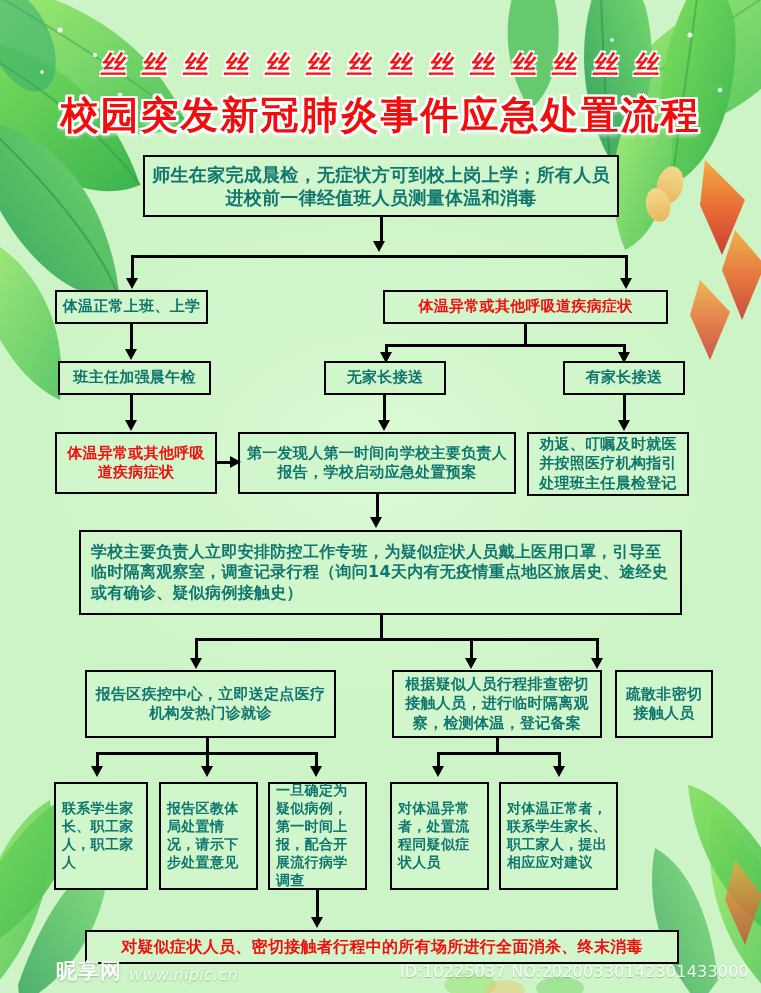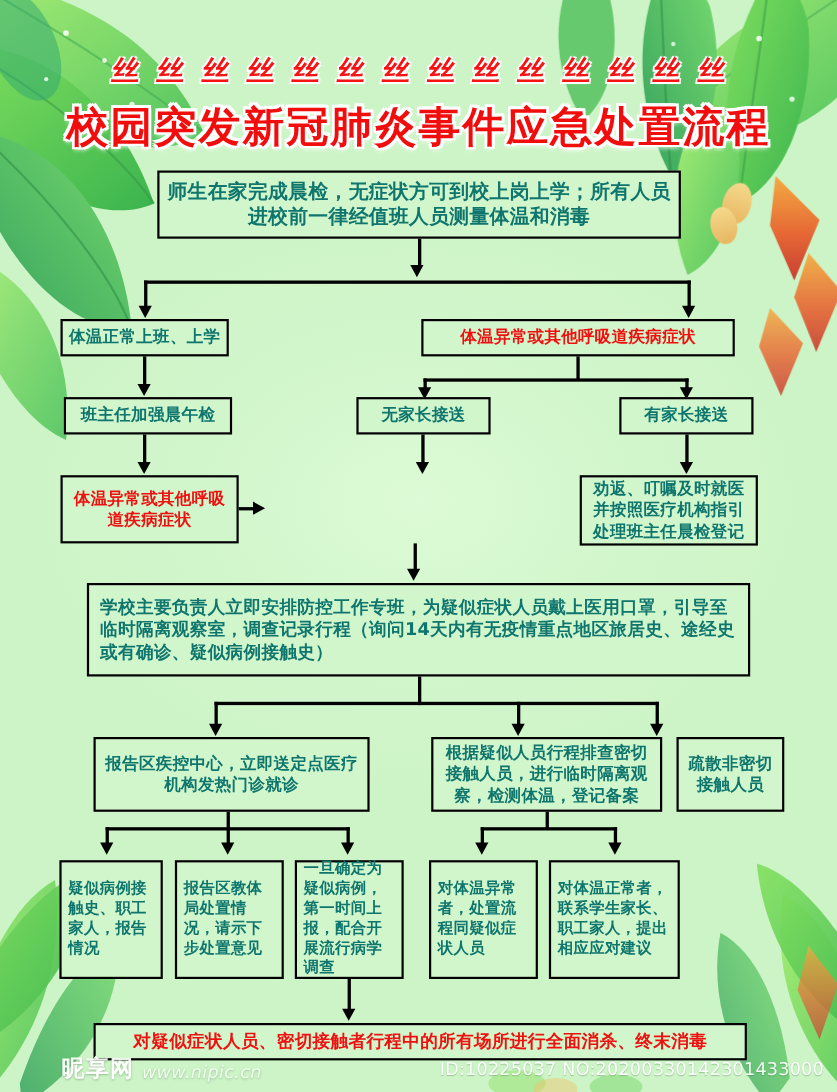--- a/index.html
+++ b/index.html
@@ -290,20 +290,23 @@
     <div class="ln v" style="left:130px; top:395px; height:29px;"></div>
     <div class="arw" style="left:125px; top:420px;"></div>
     <div class="ln v" style="left:383px; top:395px; height:29px;"></div>
     <div class="arw" style="left:378px; top:420px;"></div>
     <div class="ln v" style="left:623px; top:395px; height:29px;"></div>
     <div class="arw" style="left:618px; top:420px;"></div>
 
     <div class="node red" style="left:55px; top:432px; width:162px; height:62px; font-size:15px;">
       <span class="txt">体温异常或其他呼吸道疾病症状</span>
     </div>
+    <div class="node" style="left:238px; top:432px; width:278px; height:62px; font-size:15px;">
+      <span class="txt">第一发现人第一时间向学校主要负责人报告，学校启动应急处置预案</span>
+    </div>
     <div class="node" style="left:527px; top:432px; width:162px; height:64px; font-size:15px;">
       <span class="txt">劝返、叮嘱及时就医并按照医疗机构指引处理班主任晨检登记</span>
     </div>
 
     <div class="ln h" style="left:217px; top:461px; width:15px;"></div>
     <div class="arw right" style="left:230px; top:456px;"></div>
 
     <div class="ln v" style="left:375.5px; top:494px; height:26px;"></div>
     <div class="arw" style="left:370px; top:517px;"></div>
 
@@ -340,21 +343,21 @@
     <div class="arw" style="left:310px; top:766px;"></div>
 
     <div class="ln v" style="left:496px; top:738px; height:16px;"></div>
     <div class="ln h" style="left:437px; top:752px; width:124px;"></div>
     <div class="ln v" style="left:437px; top:752px; height:18px;"></div>
     <div class="ln v" style="left:558px; top:752px; height:18px;"></div>
     <div class="arw" style="left:432px; top:766px;"></div>
     <div class="arw" style="left:553px; top:766px;"></div>
 
     <div class="node" style="left:54px; top:782px; width:94px; height:108px; font-size:14px; justify-content:flex-start;">
-      <span class="txt" style="text-align:left; padding:0 6px;">疑似病例接触史、职工家人，报告情况</span>
+      <span class="txt" style="text-align:left; padding:0 6px;">联系学生家长、职工家人，职工家人</span>
     </div>
     <div class="node" style="left:159px; top:782px; width:99px; height:108px; font-size:14px; justify-content:flex-start;">
       <span class="txt" style="text-align:left; padding:0 6px;">报告区教体局处置情况，请示下步处置意见</span>
     </div>
     <div class="node" style="left:268px; top:782px; width:99px; height:108px; font-size:14px; justify-content:flex-start;">
       <span class="txt" style="text-align:left; padding:0 6px;">一旦确定为疑似病例，第一时间上报，配合开展流行病学调查</span>
     </div>
     <div class="node" style="left:390px; top:782px; width:99px; height:108px; font-size:14px; justify-content:flex-start;">
       <span class="txt" style="text-align:left; padding:0 6px;">对体温异常者，处置流程同疑似症状人员</span>
     </div>

